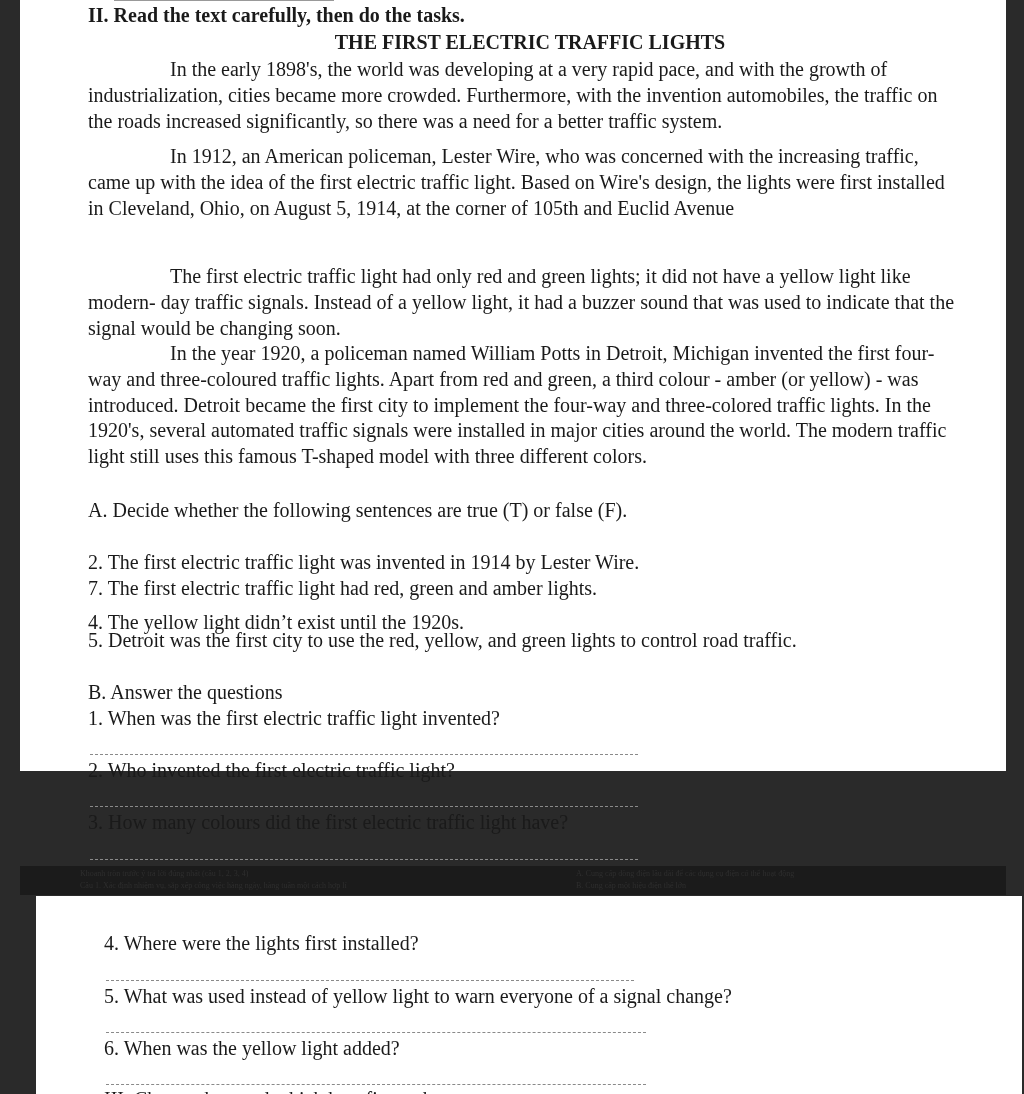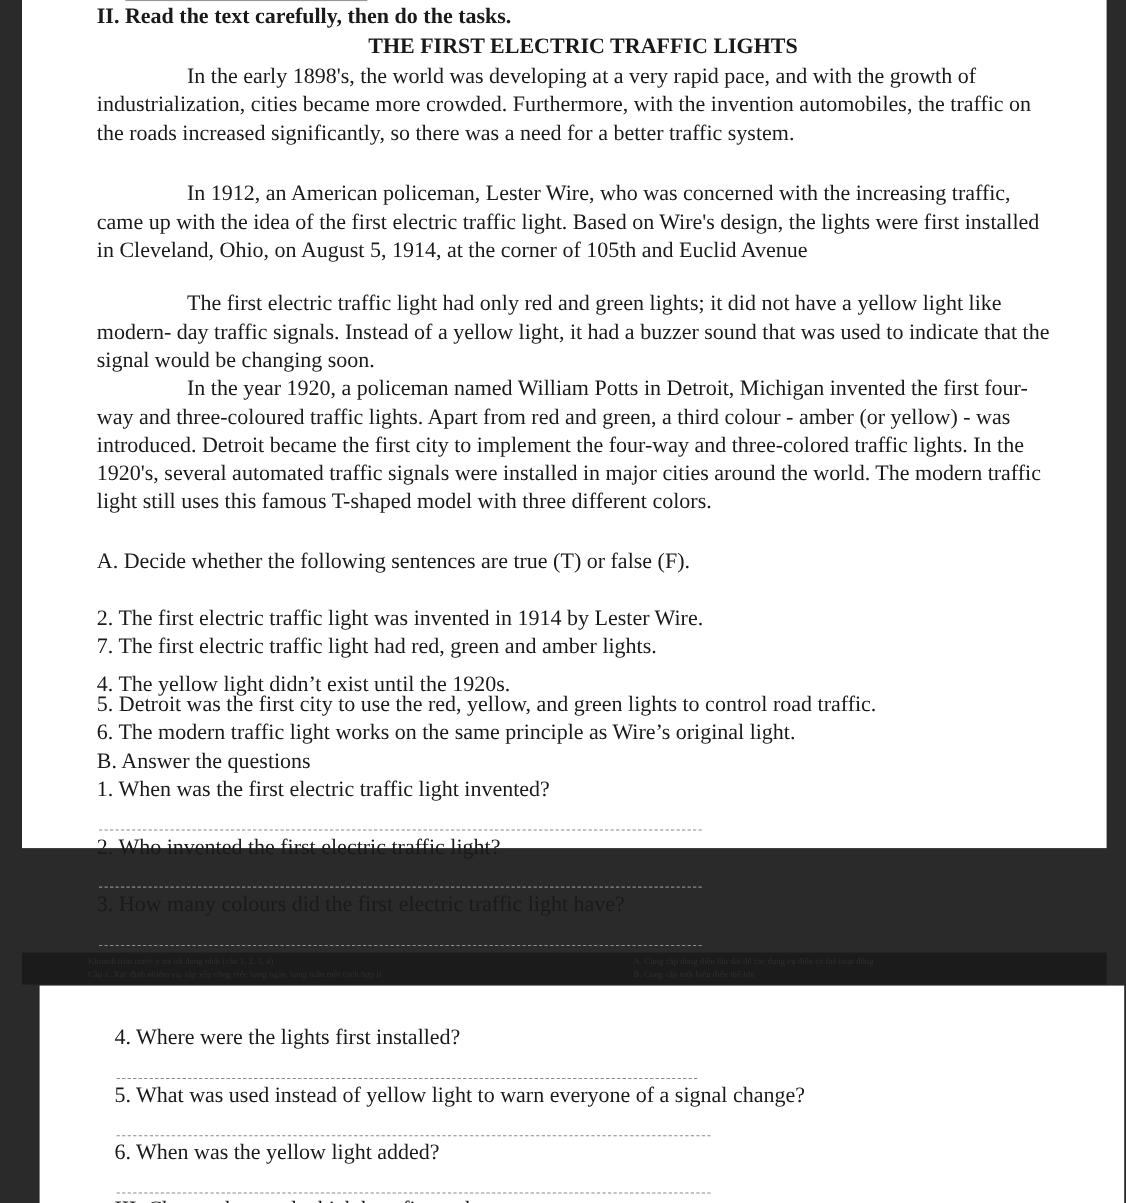--- a/index.html
+++ b/index.html
@@ -48,30 +48,29 @@
   </style>
 </head>
 <body>
 
 <div class="page" id="page-top">
   <div class="top-rule"></div>
   <div class="heading">II. Read the text carefully, then do the tasks.</div>
   <div class="title">THE FIRST ELECTRIC TRAFFIC LIGHTS</div>
 
   <p class="para" style="top:57px">In the early 1898's, the world was developing at a very rapid pace, and with the growth of industrialization, cities became more crowded. Furthermore, with the invention automobiles, the traffic on the roads increased significantly, so there was a need for a better traffic system.</p>
-  <p class="para" style="top:164px">In 1912, an American policeman, Lester Wire, who was concerned with the increasing traffic, came up with the idea of the first electric traffic light. Based on Wire's design, the lights were first installed in Cleveland, Ohio, on August 5, 1914, at the corner of 105th and Euclid Avenue</p>
+  <p class="para" style="top:144px">In 1912, an American policeman, Lester Wire, who was concerned with the increasing traffic, came up with the idea of the first electric traffic light. Based on Wire's design, the lights were first installed in Cleveland, Ohio, on August 5, 1914, at the corner of 105th and Euclid Avenue</p>
   <p class="para" style="top:264px">The first electric traffic light had only red and green lights; it did not have a yellow light like modern- day traffic signals. Instead of a yellow light, it had a buzzer sound that was used to indicate that the signal would be changing soon.</p>
   <p class="para" style="top:341px">In the year 1920, a policeman named William Potts in Detroit, Michigan invented the first four-way and three-coloured traffic lights. Apart from red and green, a third colour - amber (or yellow) - was introduced. Detroit became the first city to implement the four-way and three-colored traffic lights. In the 1920's, several automated traffic signals were installed in major cities around the world. The modern traffic light still uses this famous T-shaped model with three different colors.</p>
 
   <div class="line-item bold" style="top:499px">A. Decide whether the following sentences are true (T) or false (F).</div>
   <div class="line-item" style="top:551px">2. The first electric traffic light was invented in 1914 by Lester Wire.</div>
   <div class="line-item" style="top:577px">7. The first electric traffic light had red, green and amber lights.</div>
   <div class="line-item" style="top:611px">4. The yellow light didn’t exist until the 1920s.</div>
   <div class="line-item" style="top:629px">5. Detroit was the first city to use the red, yellow, and green lights to control road traffic.</div>
-  <div class="line-item" style="top:655px">6. The modern traffic light works on the same principle as Wire’s original light.</div>
 
   <div class="line-item bold" style="top:681px">B. Answer the questions</div>
   <div class="line-item" style="top:707px">1. When was the first electric traffic light invented?</div>
   <div class="answer-line" style="top:754px; width:548px"></div>
   <div class="line-item" style="top:759px">2. Who invented the first electric traffic light?</div>
   <div class="answer-line" style="top:806px; width:548px"></div>
   <div class="line-item" style="top:811px">3. How many colours did the first electric traffic light have?</div>
   <div class="answer-line" style="top:859px; width:548px"></div>
 </div>
 

